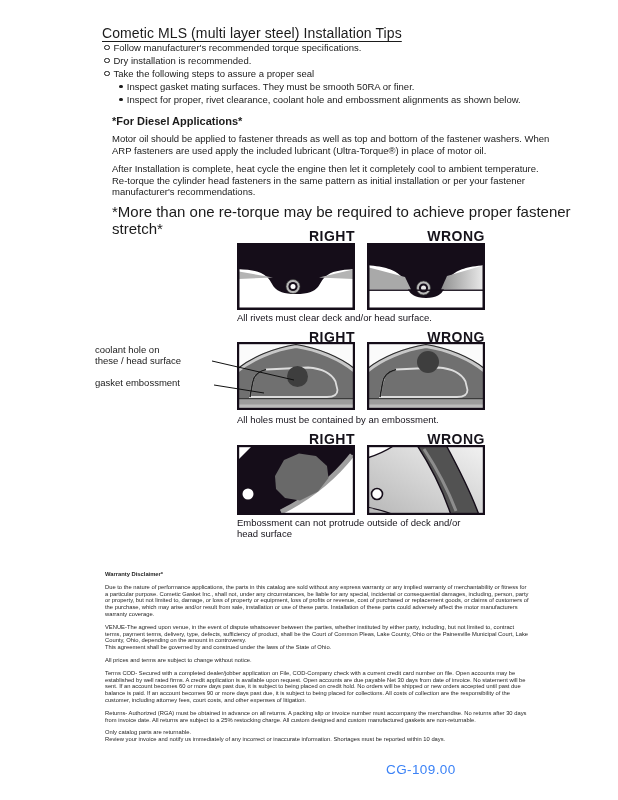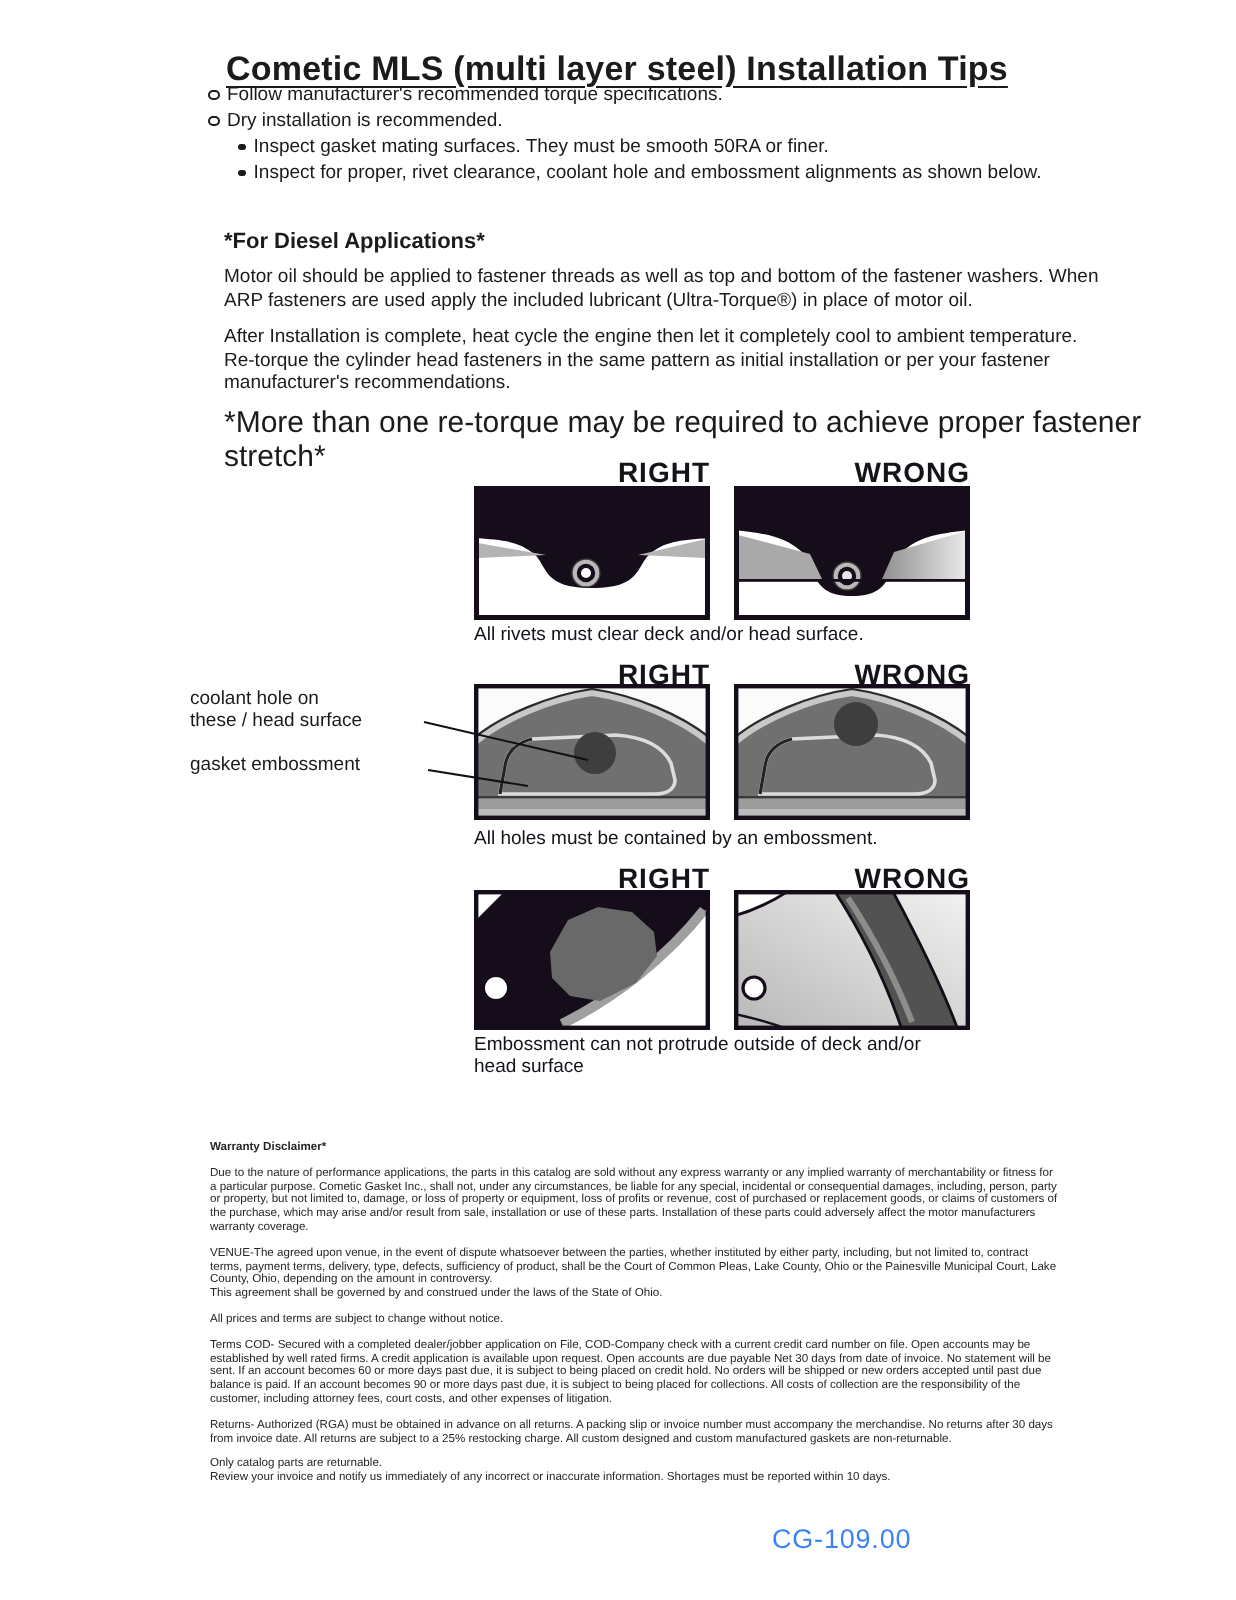--- a/index.html
+++ b/index.html
@@ -1,19 +1,19 @@
 <!DOCTYPE html>
 <html><head>
 <meta charset="utf-8">
 <style>
   html,body{margin:0;padding:0;background:#fff}
   .page{position:relative;width:618px;height:800px;background:#fff;
         font-family:"Liberation Sans",sans-serif;color:#1b1b1b;overflow:hidden}
   .abs{position:absolute}
-  .title{left:113px;top:25px;font-size:17px;font-weight:bold;letter-spacing:.1px;
+  .title{left:102px;top:25px;font-size:14px;font-weight:normal;letter-spacing:.1px;
          text-decoration:underline;text-underline-offset:2.5px}
   .bullets{left:104px;top:41px;font-size:9.5px}
   .brow{display:flex;align-items:center;height:13px;white-space:nowrap}
   .bdot{width:3.5px;height:3.5px;border:1px solid #1b1b1b;border-radius:50%;margin-right:4px;flex:none}
   .sub{margin-left:15px}
   .sdot{width:3.8px;height:3.8px;background:#1b1b1b;border-radius:50%;margin-right:4px;flex:none}
   .diesel-h{left:112px;top:115px;font-size:11px;font-weight:bold}
   .para{left:112px;width:440px;font-size:9.5px;line-height:11.5px}
   .p1{top:133px}.p2{top:163px}
   .fn{left:112px;top:203px;font-size:15px}
@@ -47,20 +47,24 @@
 
   <div class="abs bullets">
     <div class="brow">
       <span class="bdot"></span>
       <span>Follow manufacturer's recommended torque specifications.</span>
     </div>
     <div class="brow">
       <span class="bdot"></span>
       <span>Dry installation is recommended.</span>
     </div>
+    <div class="brow">
+      <span class="bdot"></span>
+      <span>Take the following steps to assure a proper seal</span>
+    </div>
     <div class="brow sub">
       <span class="sdot"></span>
       <span>Inspect gasket mating surfaces.  They must be smooth 50RA or finer.</span>
     </div>
     <div class="brow sub">
       <span class="sdot"></span>
       <span>Inspect for proper, rivet clearance, coolant hole and embossment alignments as shown below.</span>
     </div>
   </div>
 

